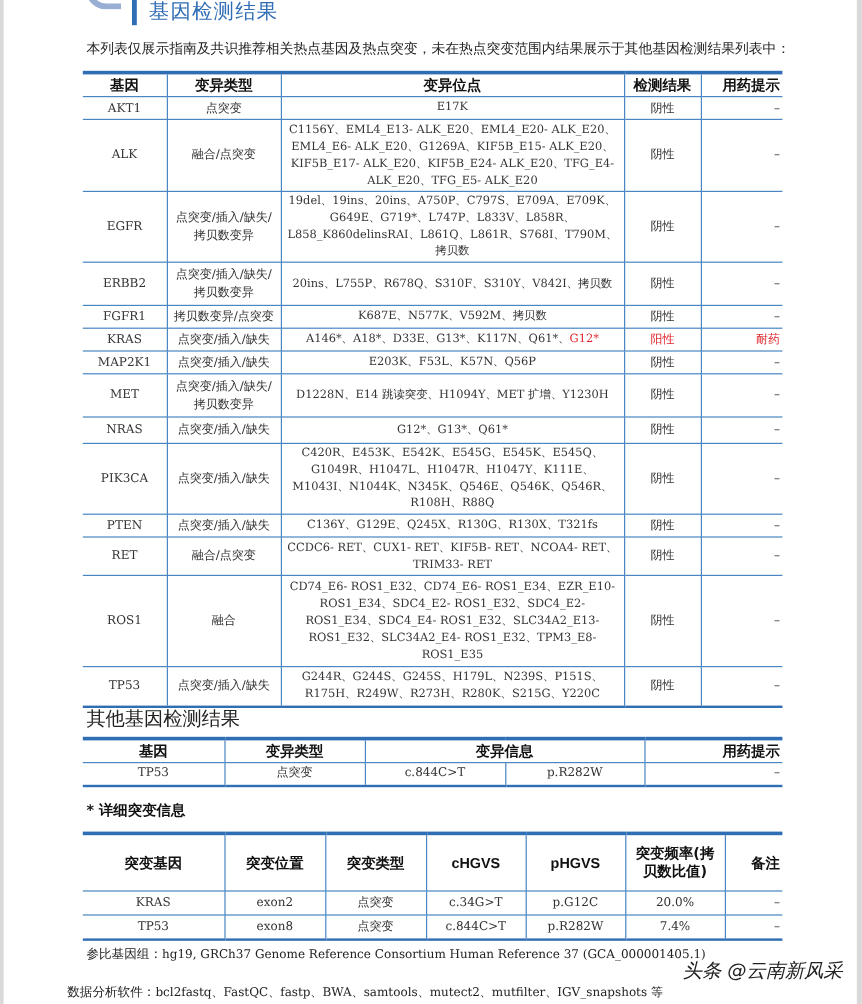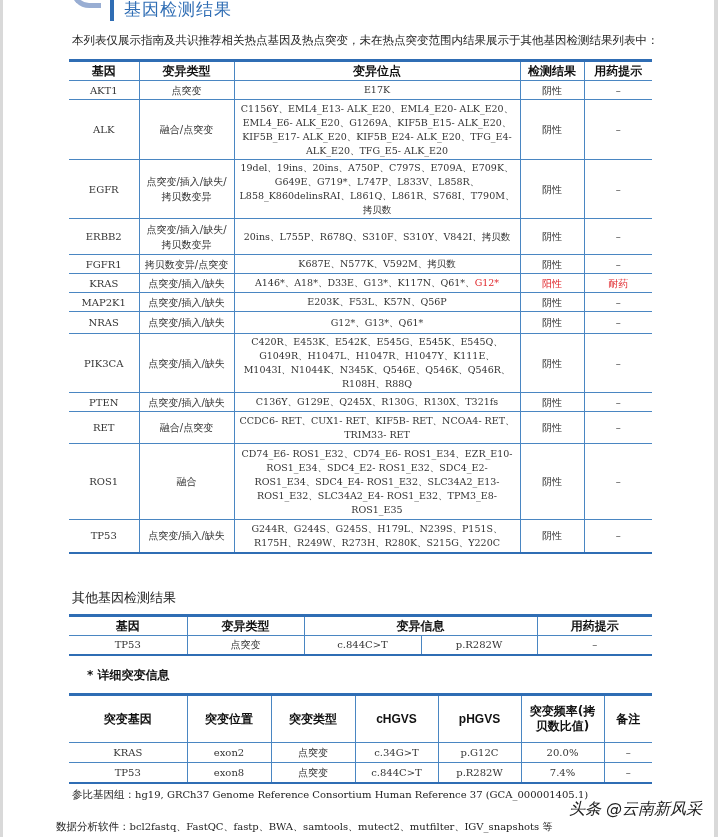--- a/index.html
+++ b/index.html
@@ -25,33 +25,33 @@
   table { border-collapse: collapse; position: absolute; }
   td, th {
     font-family: "DejaVu Serif", serif; font-size: 10px; color: #333;
     text-align: center; vertical-align: middle;
     border-left: 1px solid #4a86c2; border-right: 1px solid #4a86c2;
     border-bottom: 1px solid #4a86c2; line-height: 15px; padding: 1px 2px;
   }
   th { font-family: "DejaVu Sans", sans-serif; font-weight: bold; font-size: 12px; color: #111; }
   tr:first-child th { border-top: 3px solid #2f6db4; }
   td:first-child, th:first-child { border-left: none; }
-  td:last-child, th:last-child { border-right: none; }
+  td:last-child, th:last-child { border-right: none; text-align: right; }
   .cjk { font-family: "DejaVu Sans", sans-serif; font-size: 10px; }
   tr.last td { border-bottom: 2px solid #2f6db4; }
   .red { color: #e0262b; }
 
   #t1 { left: 66px; top: 59px; width: 583px; }
   #t1 td.site { font-size: 9.5px; line-height: 14px; padding: 1px 4px; }
 
-  .sub-title { position: absolute; left: 69px; top: 589px; font-size: 13px; color: #222; }
+  .sub-title { position: absolute; left: 69px; top: 589px; font-size: 16px; color: #222; }
   #t2 { left: 66px; top: 614px; width: 583px; }
   #t2 th { font-size: 12px; line-height: 16px; }
 
-  .sub-title2 { position: absolute; left: 84px; top: 667px; font-size: 12px; font-weight: bold; color: #111; }
+  .sub-title2 { position: absolute; left: 69px; top: 667px; font-size: 12px; font-weight: bold; color: #111; }
   #t3 { left: 66px; top: 693px; width: 583px; }
   #t3 th { font-size: 12px; line-height: 15px; height: 48px; }
   #t3 th.serif { font-family: Liberation Sans, sans-serif; }
 
   .footer1 { position: absolute; left: 69px; top: 788px; font-size: 10.5px; white-space: nowrap; color: #222; }
   .footer2 { position: absolute; left: 53px; top: 820px; font-size: 10.5px; white-space: nowrap; color: #222; }
   .footer1 .val, .footer2 .val { font-family: "DejaVu Serif", serif; font-size: 10px; }
   .watermark {
     position: absolute; left: 566px; top: 799px; font-size: 16px; color: #222;
     white-space: nowrap; text-shadow: 0 0 2px #fff; font-style: italic;
@@ -125,20 +125,27 @@
       <td>KRAS</td>
       <td class="cjk">点突变/插入/缺失</td>
       <td class="site"><span>A146*、A18*、D33E、G13*、K117N、Q61*、</span><span class="red">G12*</span></td>
       <td class="cjk red">阳性</td>
       <td class="cjk red">耐药</td>
     </tr>
     <tr style="height:19px">
       <td>MAP2K1</td>
       <td class="cjk">点突变/插入/缺失</td>
       <td class="site">E203K、F53L、K57N、Q56P</td>
+      <td class="cjk">阴性</td>
+      <td>–</td>
+    </tr>
+    <tr style="height:36px">
+      <td>MET</td>
+      <td class="cjk">点突变/插入/缺失/拷贝数变异</td>
+      <td class="site">D1228N、E14 跳读突变、H1094Y、MET 扩增、Y1230H</td>
       <td class="cjk">阴性</td>
       <td>–</td>
     </tr>
     <tr style="height:22px">
       <td>NRAS</td>
       <td class="cjk">点突变/插入/缺失</td>
       <td class="site">G12*、G13*、Q61*</td>
       <td class="cjk">阴性</td>
       <td>–</td>
     </tr>

